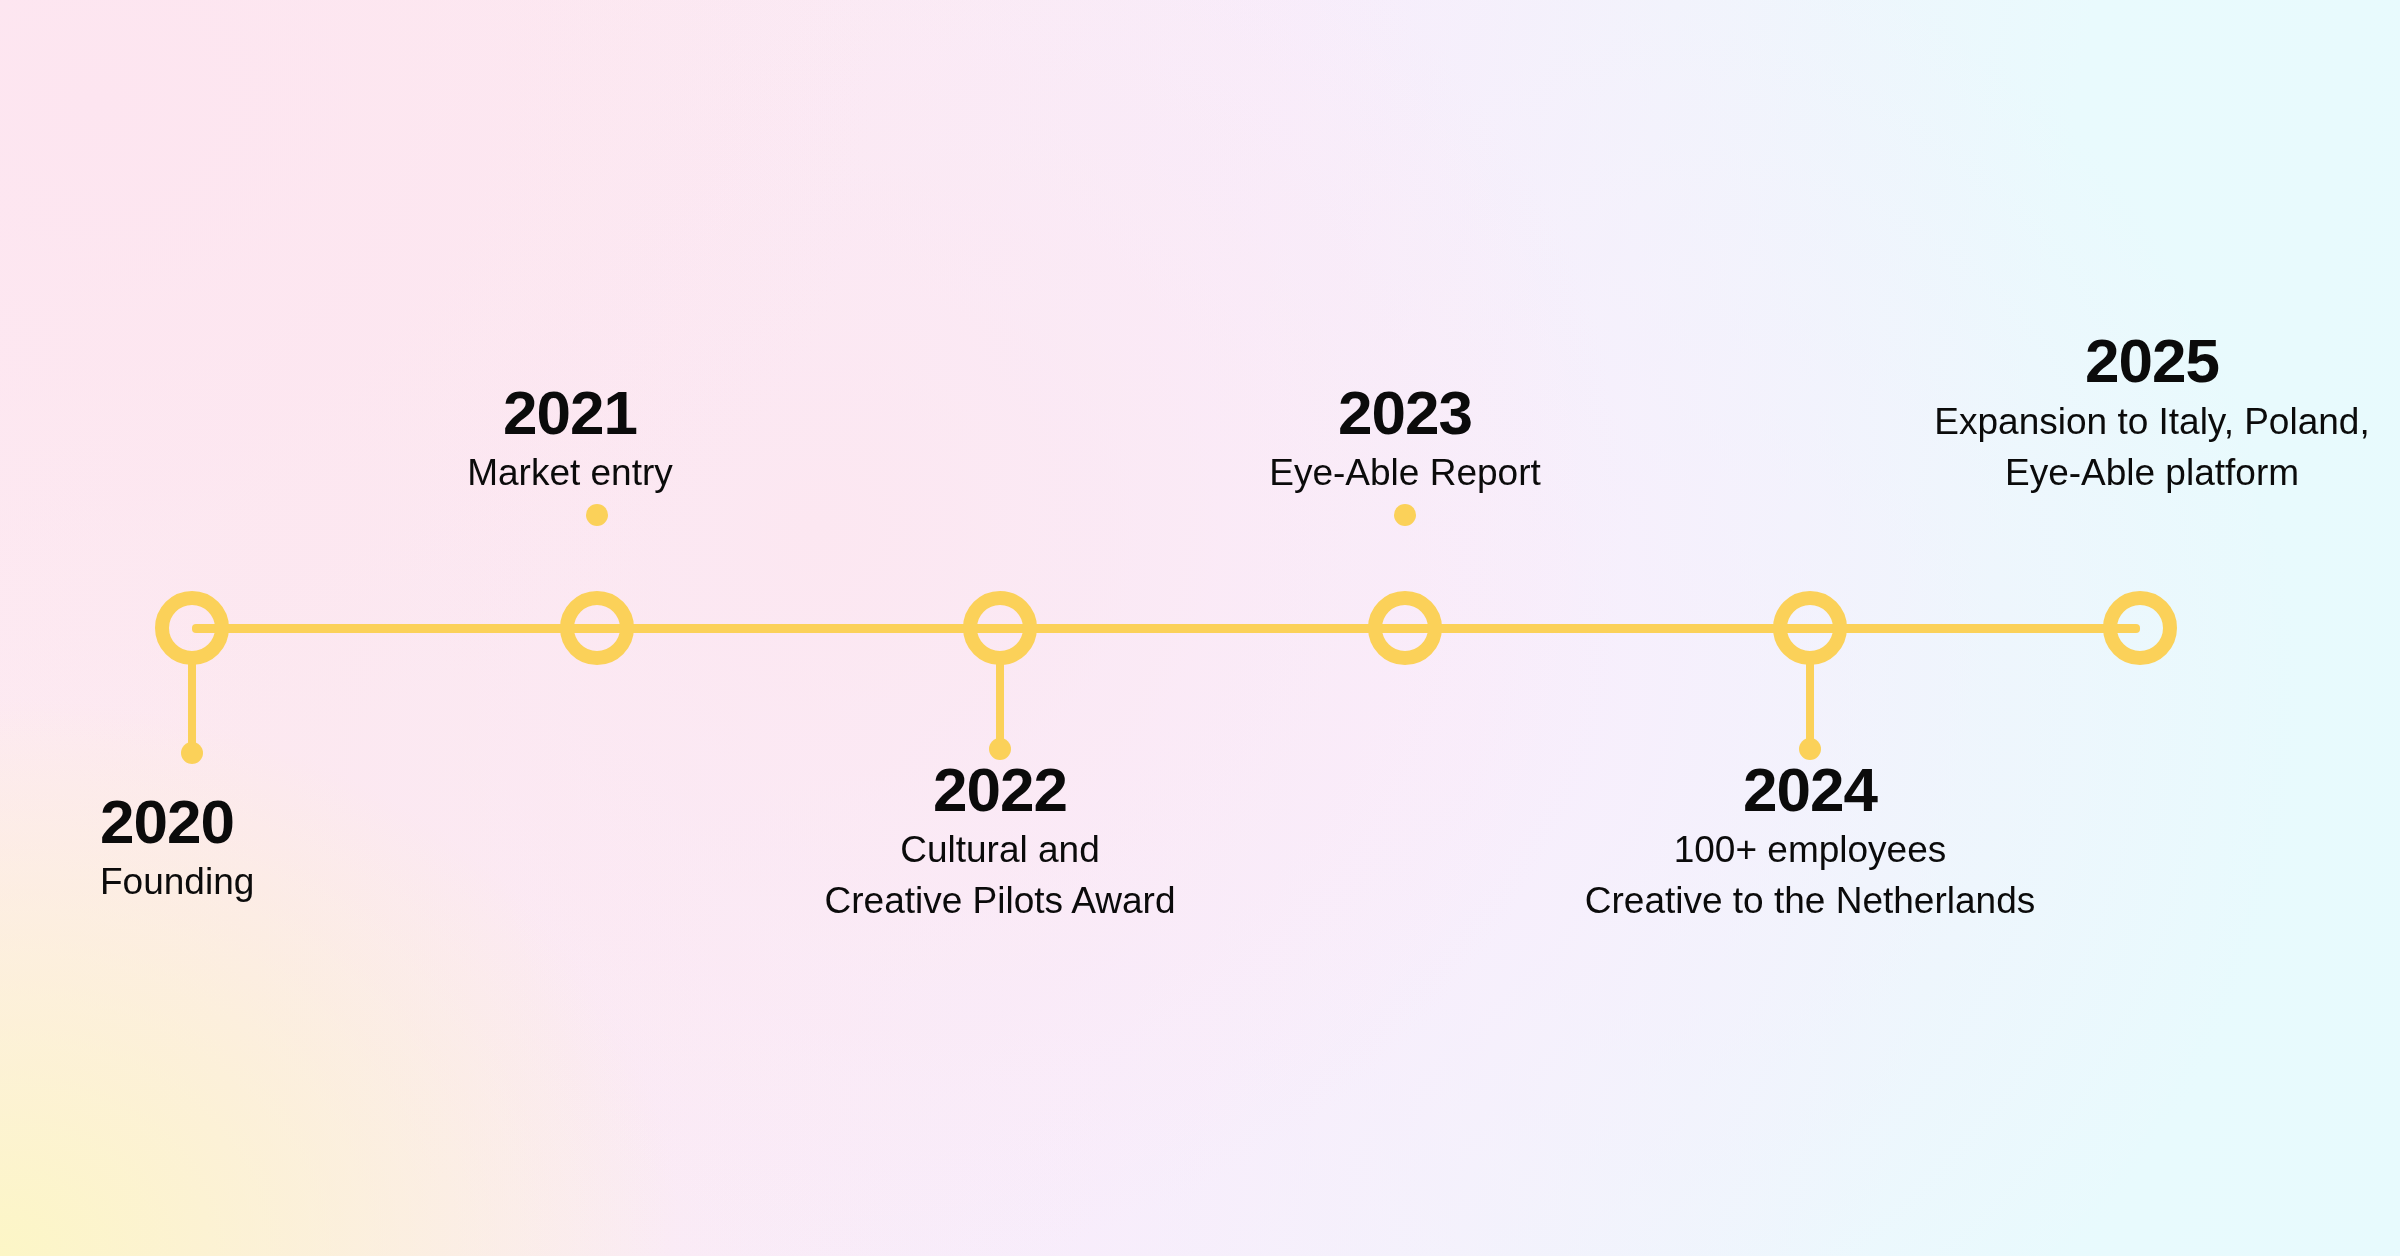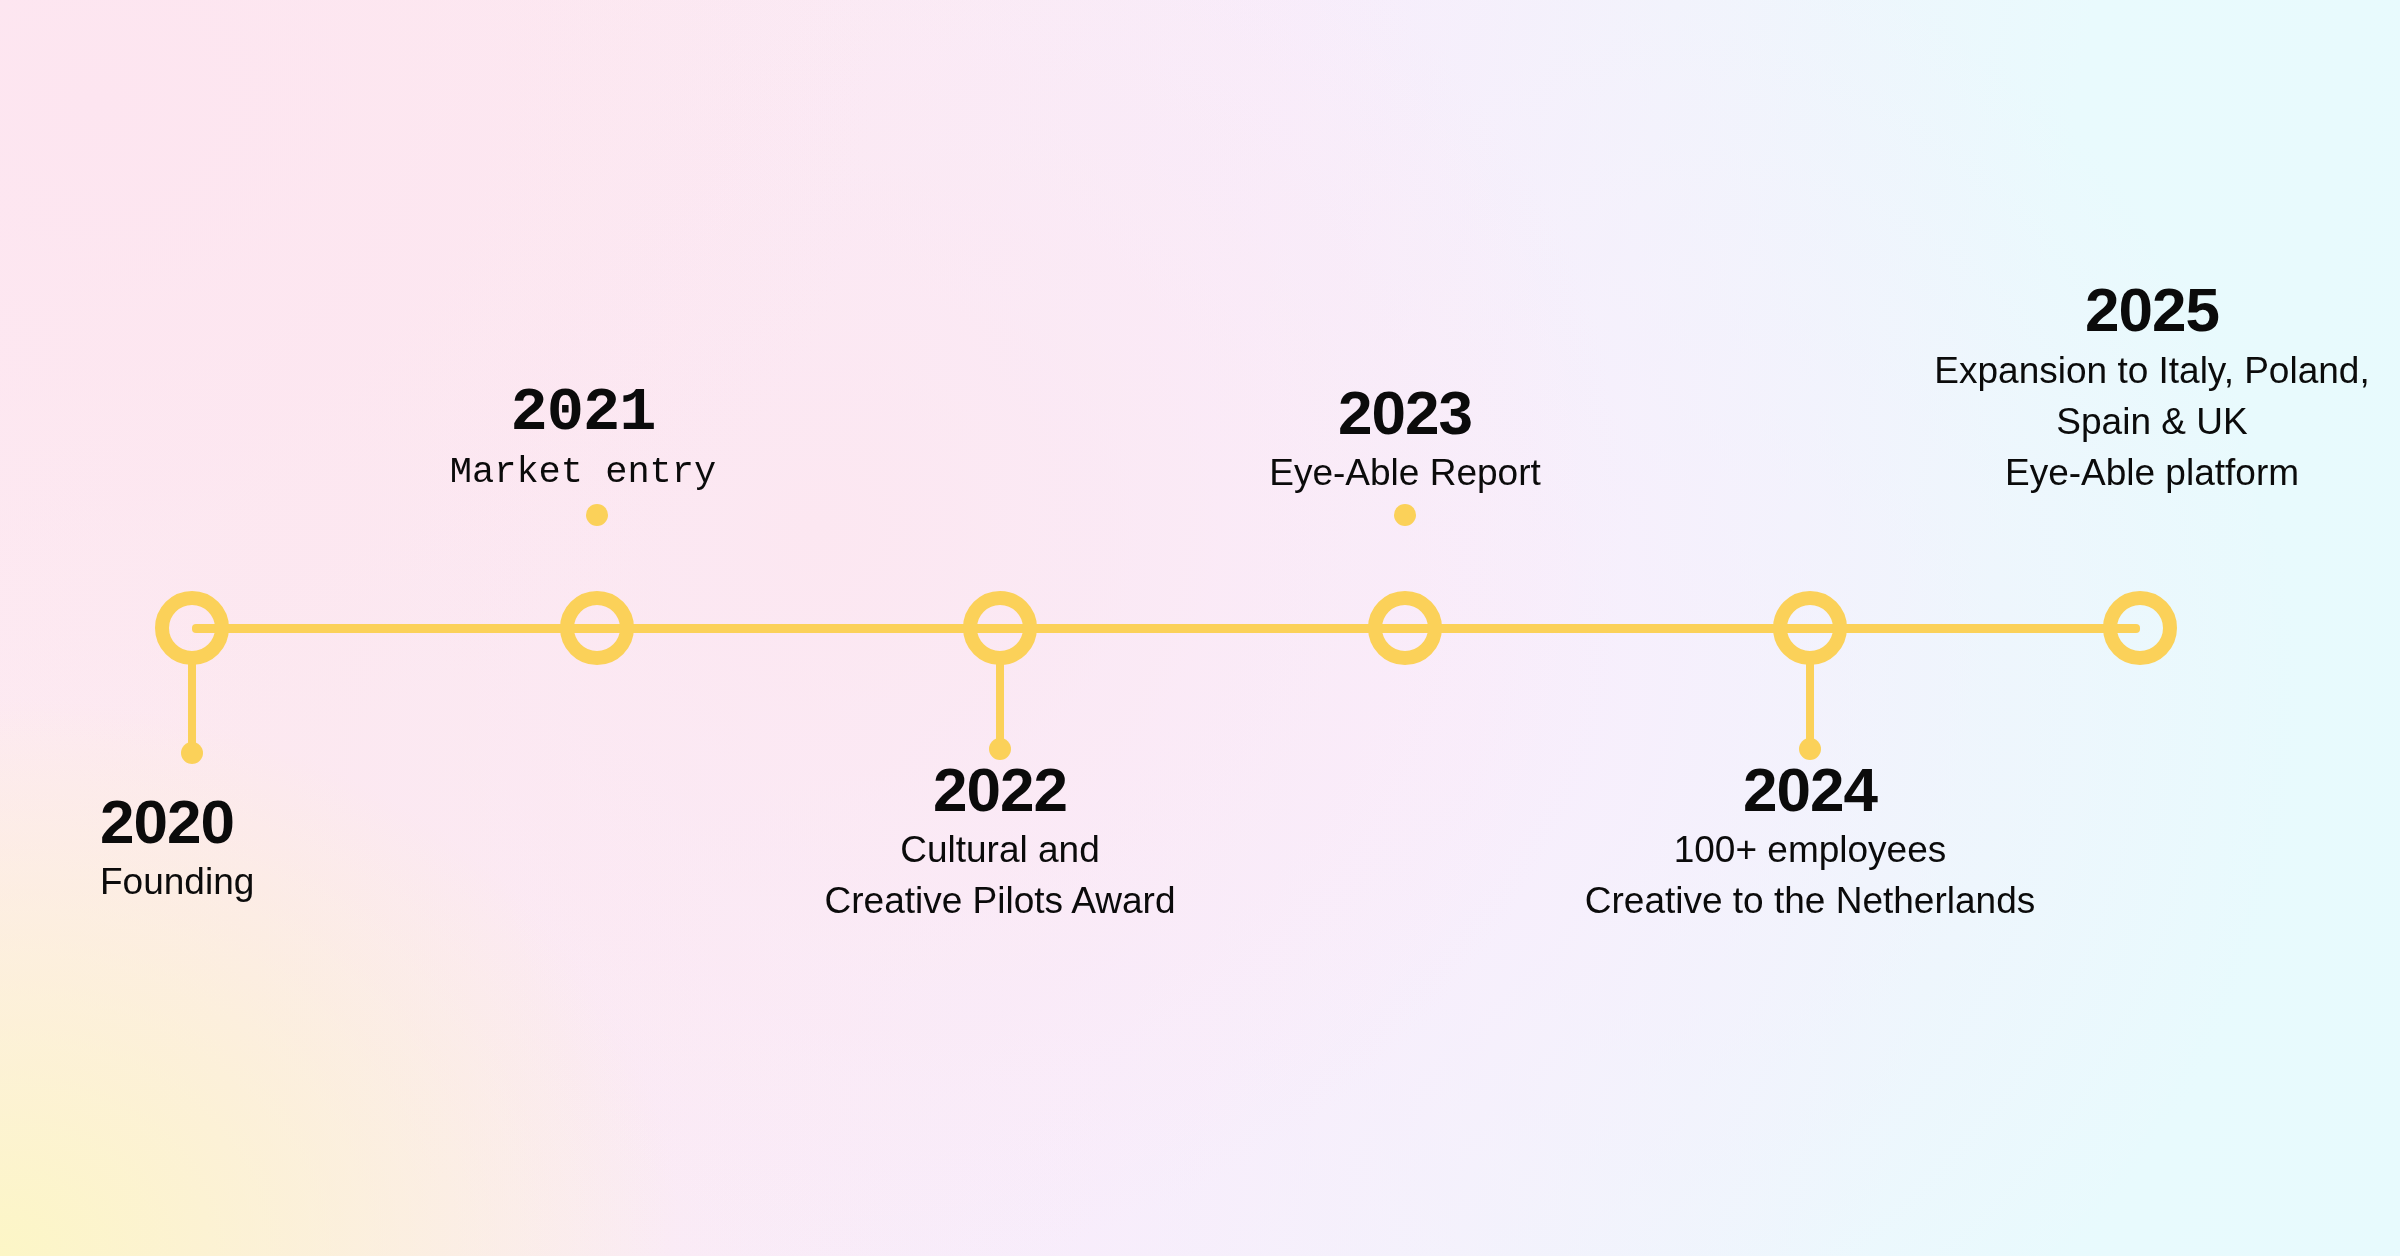--- a/index.html
+++ b/index.html
@@ -110,21 +110,21 @@
   <div class="label below align-left" style="left:100px;margin-top:32px;">
     <span class="year">2020</span>
     <span class="desc">Founding</span>
   </div>
 
   <div class="node" style="left:597px;">
     <div class="node-ring"></div>
 
     <div class="stem-dot" style="top:504px;"></div>
   </div>
-  <div class="label above align-center" style="left:583px; transform:translateX(-50%);font-family:Liberation Mono, monospace;">
+  <div class="label above align-center" style="left:570px; transform:translateX(-50%);">
     <span class="year">2021</span>
     <span class="desc">Market entry</span>
   </div>
 
   <div class="node" style="left:1000px;">
     <div class="node-ring"></div>
     <div class="stem down" style="height:94px;"></div>
     <div class="stem-dot" style="top:738px;"></div>
   </div>
   <div class="label below align-center" style="left:1000px; transform:translateX(-50%);">
@@ -154,17 +154,16 @@
     <span class="desc">Creative to the Netherlands</span>
   </div>
 
   <div class="node" style="left:2140px;">
     <div class="node-ring"></div>
 
   </div>
   <div class="label above align-center" style="left:2135px; transform:translateX(-50%);margin-left:17px;">
     <span class="year">2025</span>
     <span class="desc">Expansion to Italy, Poland,</span>
-    <span class="desc">Spain &amp; UK</span>
     <span class="desc">Eye-Able platform</span>
   </div>
 
 </div>
 
 </body></html>

